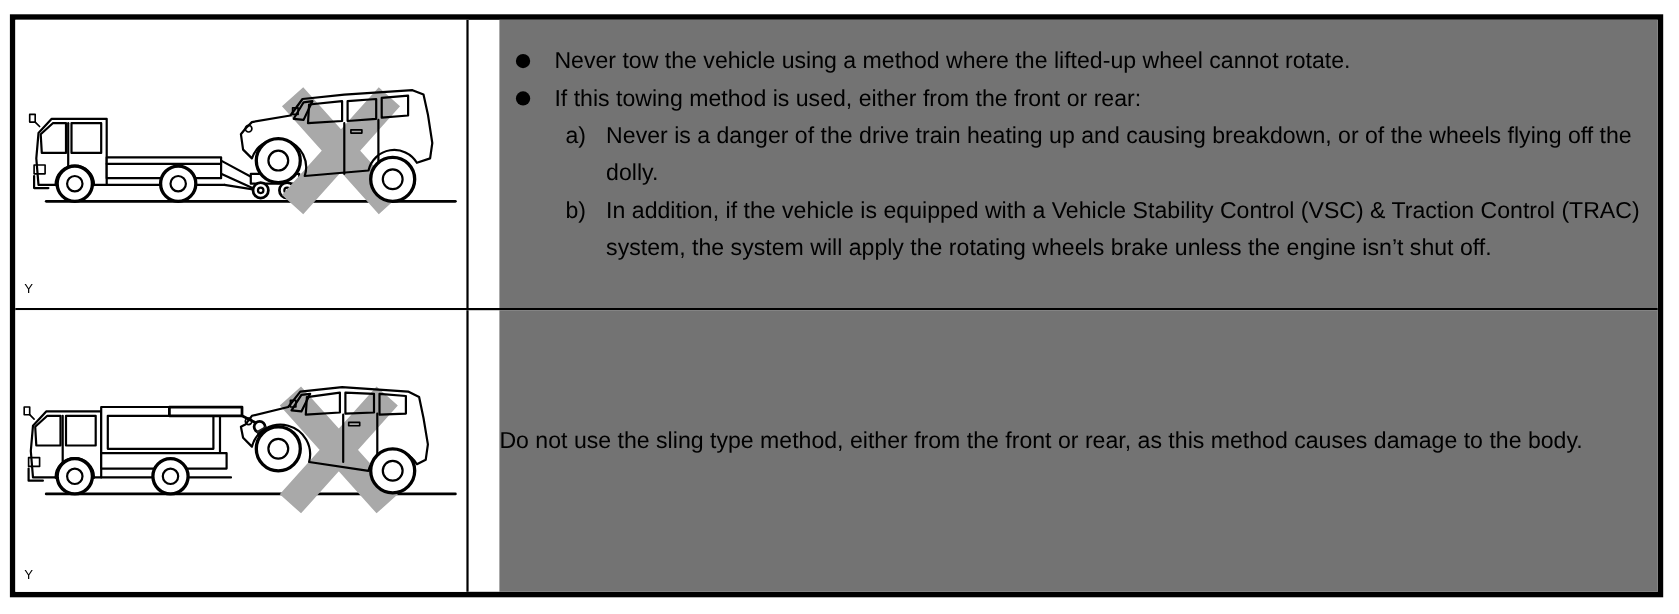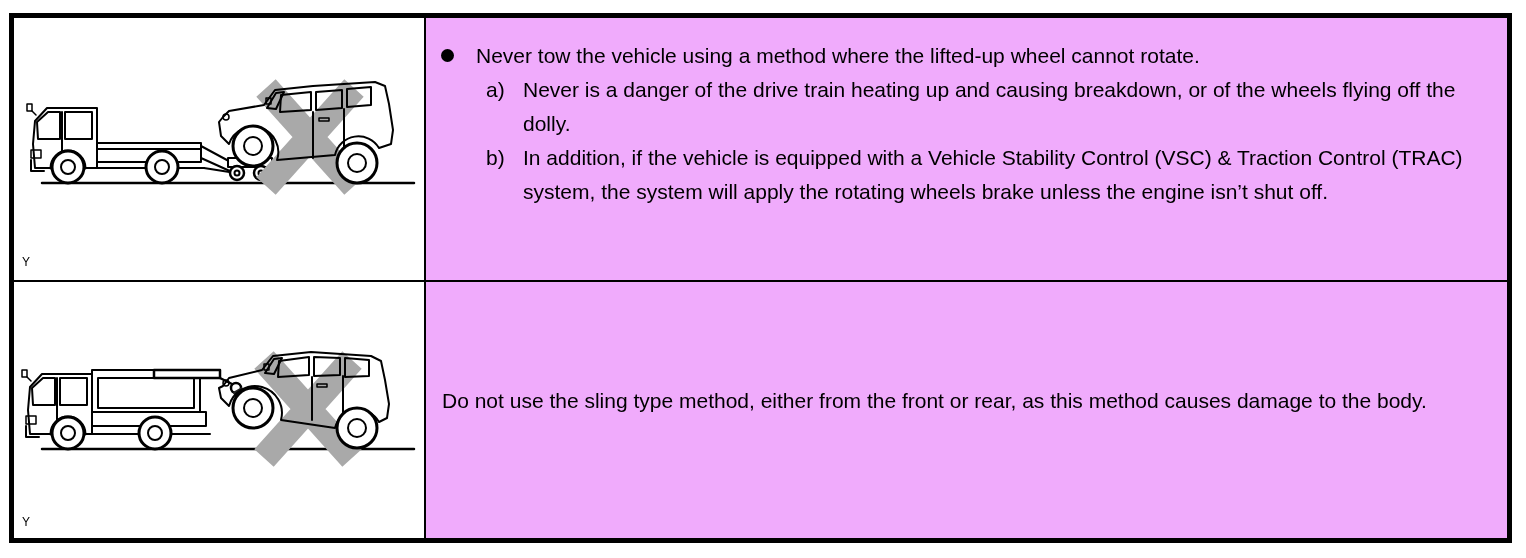--- a/index.html
+++ b/index.html
@@ -21,22 +21,22 @@
   .t-row{ display:flex; width:100%; }
   .t-row.first{ height:264px; border-bottom:2px solid #000; }
   .t-row.second{ flex:1; }
   .cell-left{
     width:412px; flex:0 0 412px;
     border-right:2px solid #000;
     position:relative;
     background:#fff;
   }
   .cell-right{
-    flex:1; position:relative; background:#f0abfc;
-    font-size:21px; line-height:34px;
+    flex:1; position:relative; background:#737373;
+    font-size:21px; line-height:34px;margin-left:28px;
   }
   .cell-left svg{ position:absolute; left:0; top:0; }
   .fig-mark{
     position:absolute; left:8px;
     font-size:12px; line-height:12px; color:#000;
     font-family:"Liberation Sans", sans-serif;
   }
   .fig-mark.r1{ bottom:12px; }
   .fig-mark.r2{ bottom:10px; }
 
@@ -46,21 +46,21 @@
     flex:0 0 13px; width:13px; height:13px;
     background:#000; border-radius:50%;
     margin:10px 22px 0 0;
   }
   .bullet-text{ flex:1; }
   .sub-item{ display:flex; align-items:flex-start; margin-left:45px; }
   .sub-label{ flex:0 0 37px; }
   .sub-text{ flex:1; }
 
   .single-note{
-    padding:102px 10px 0 16px;
+    padding:102px 10px 0 0;
   }
   .single-note p{ max-width:1015px; }
 </style>
 </head>
 <body>
 
 <div class="doc-table">
 
   <div class="t-row first">
     <div class="cell-left">
@@ -117,20 +117,24 @@
         </g>
       </svg>
       <span class="fig-mark r1">Y</span>
     </div>
     <div class="cell-right">
       <div class="warn-list">
         <div class="bullet-item">
           <span class="bullet-glyph"></span>
           <span class="bullet-text">Never tow the vehicle using a method where the lifted-up wheel cannot rotate.</span>
         </div>
+        <div class="bullet-item">
+          <span class="bullet-glyph"></span>
+          <span class="bullet-text">If this towing method is used, either from the front or rear:</span>
+        </div>
         <div class="sub-item">
           <span class="sub-label">a)</span>
           <span class="sub-text">Never is a danger of the drive train heating up and causing breakdown, or of the wheels flying off the dolly.</span>
         </div>
         <div class="sub-item">
           <span class="sub-label">b)</span>
           <span class="sub-text">In addition, if the vehicle is equipped with a Vehicle Stability Control (VSC) &amp; Traction Control (TRAC) system, the system will apply the rotating wheels brake unless the engine isn’t shut off.</span>
         </div>
       </div>
     </div>

